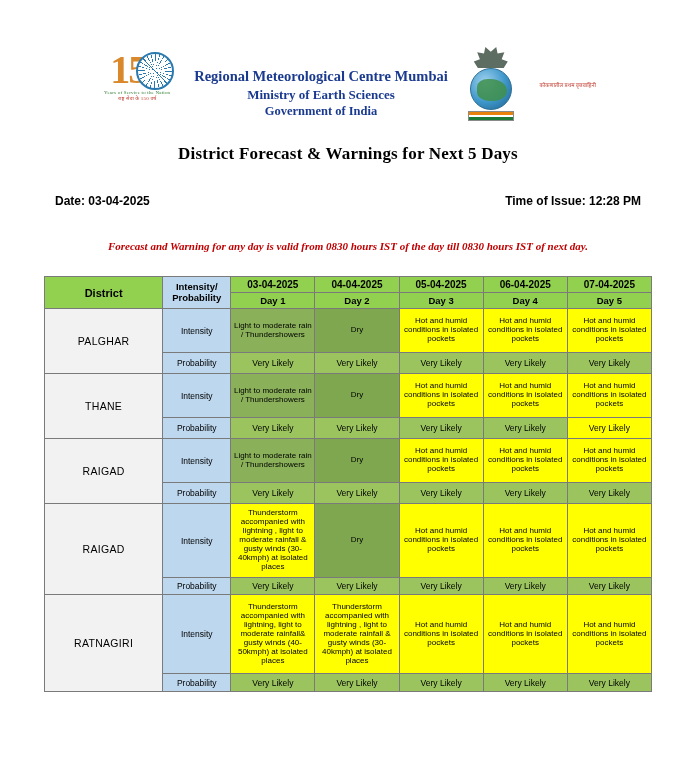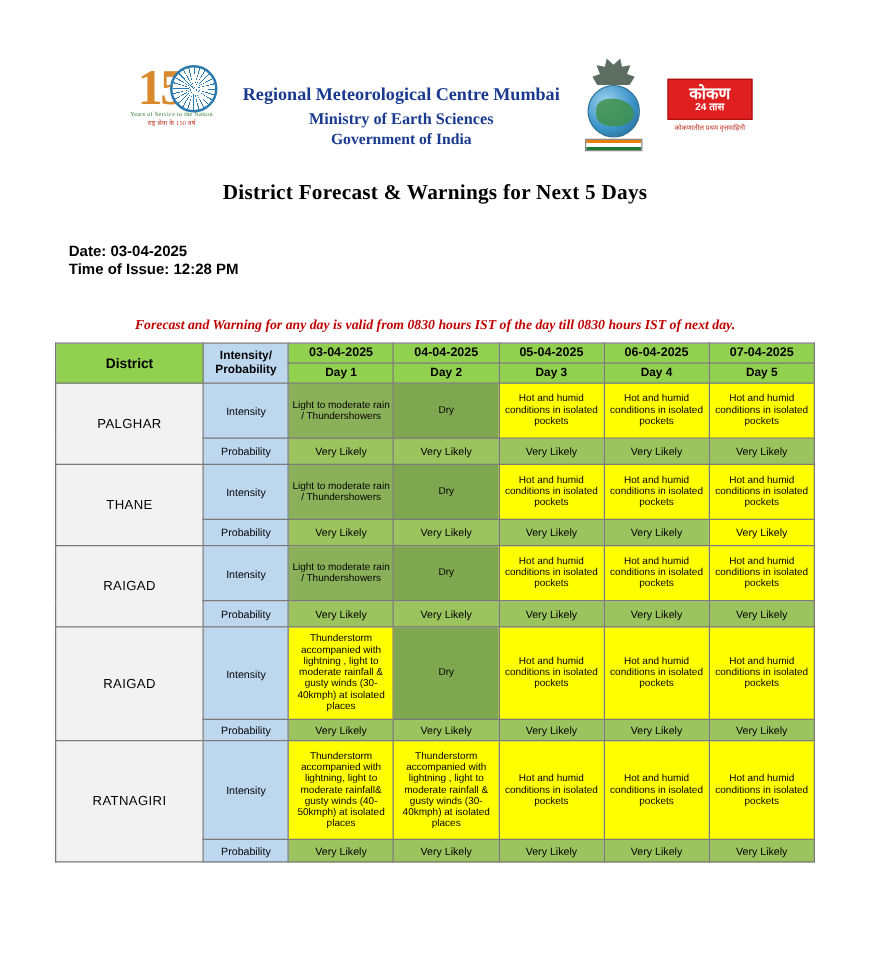--- a/index.html
+++ b/index.html
@@ -156,31 +156,30 @@
   }
 
   
   .date-row {
     display: flex;
     justify-content: space-between;
     margin: 30px 55px 0 55px;
     font-size: 12px;
     font-weight: bold;
     font-family: "Liberation Sans", sans-serif;
-    flex-direction: column;
   }
 
   
   .validity {
     text-align: center;
     color: #c00000;
     font-style: italic;
     font-weight: bold;
     font-size: 11px;
-    margin: 32px 0 8px 0;
+    margin: 32px 0 24px 0;
   }
 
   
   table.forecast {
     border-collapse: collapse;
     margin: 0 auto;
     width: 608px;
     table-layout: fixed;
     font-family: "Liberation Sans", sans-serif;
   }
@@ -271,24 +270,20 @@
       <div class="l4">Government of India</div>
     </div>
 
     <div class="emblem">
       <div class="top"></div>
       <div class="globe"></div>
       <div class="ribbon"></div>
     </div>
 
     <div class="kokan">
-      <div class="box">
-        <span>कोकण</span>
-        <span class="small">24 तास</span>
-      </div>
       <div class="tag">कोकणातील प्रथम वृत्तवाहिनी</div>
     </div>
 
   </div>
 
   <div class="doc-title">District Forecast &amp; Warnings for Next 5 Days</div>
 
   <div class="date-row">
     <div>Date: 03-04-2025</div>
     <div>Time of Issue: 12:28 PM</div>

